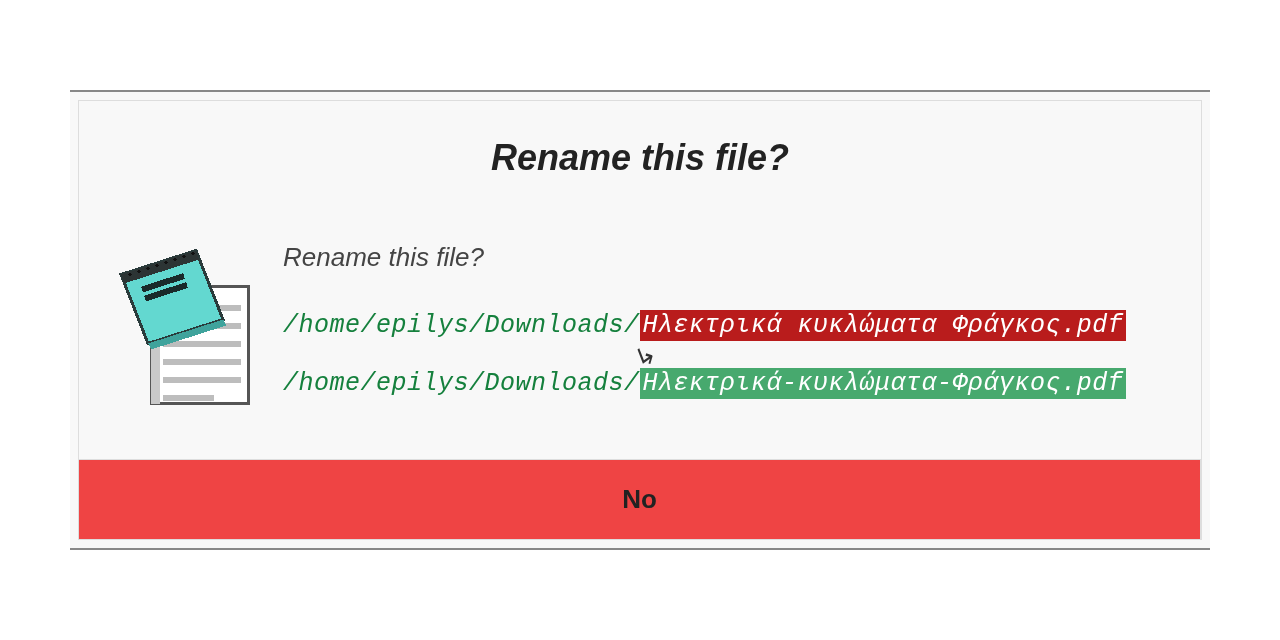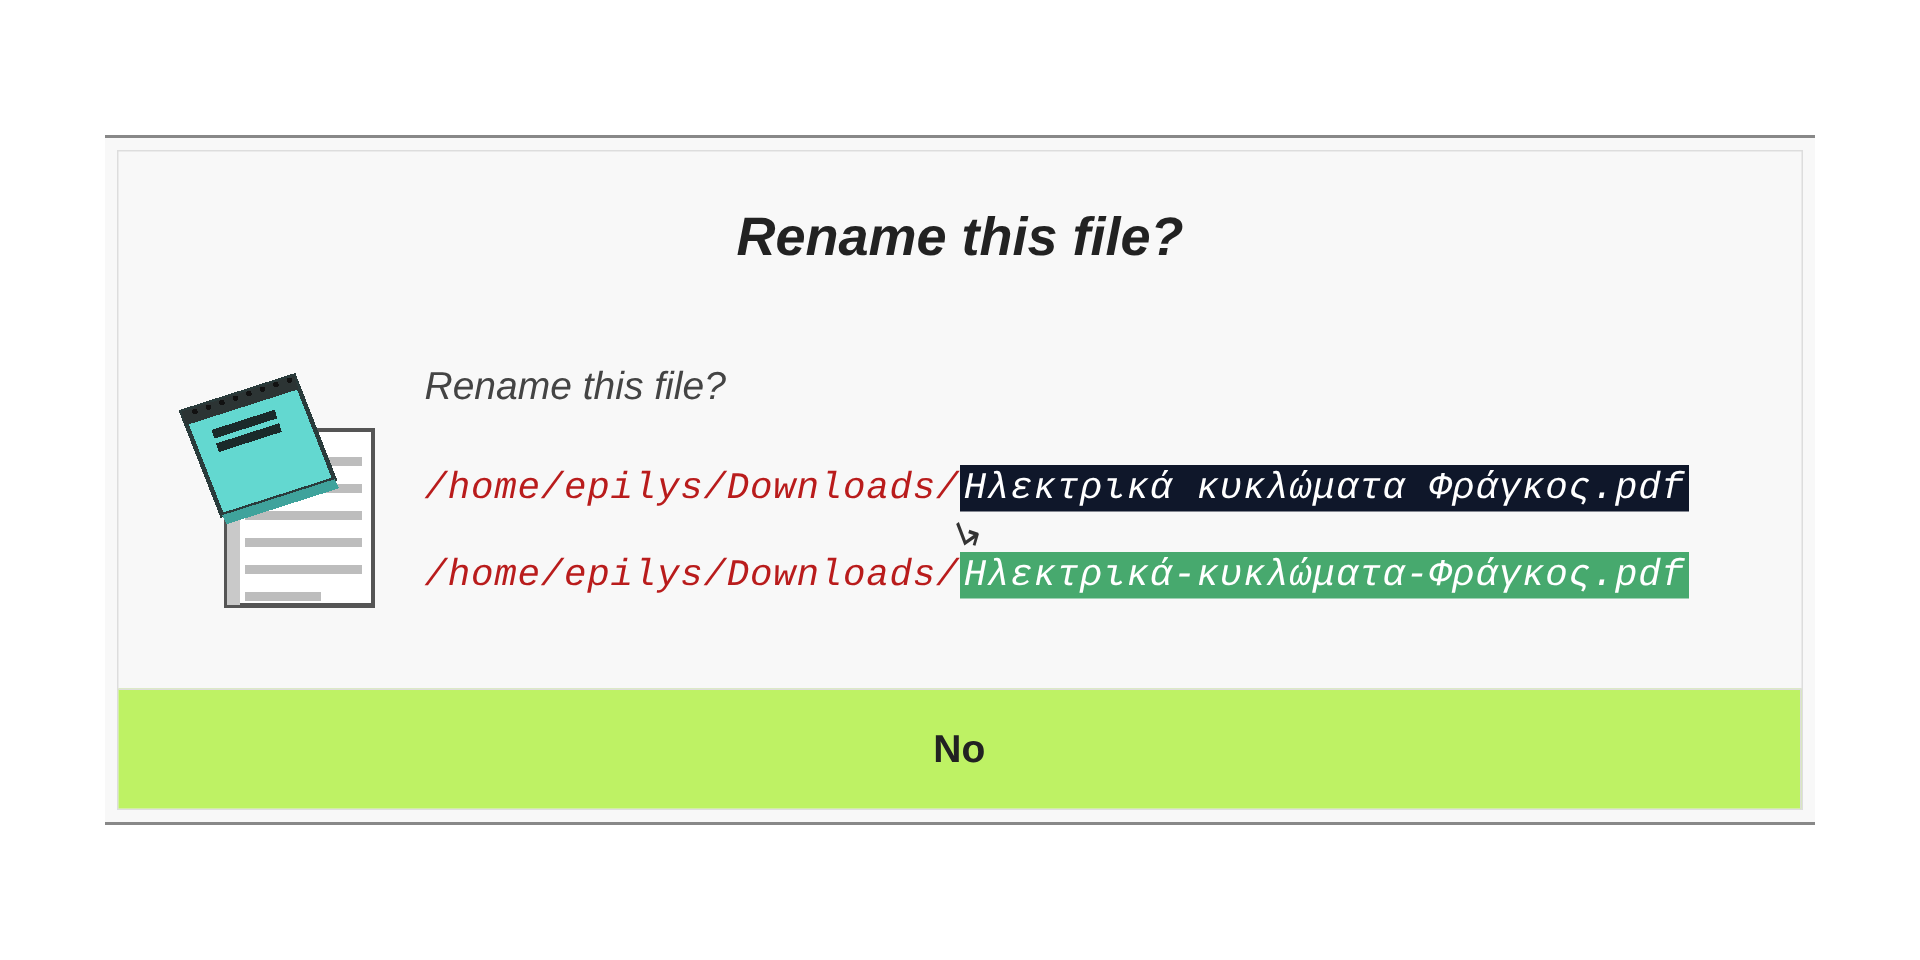--- a/index.html
+++ b/index.html
@@ -61,22 +61,22 @@
       font-size: 26px;
       margin-bottom: 30px;
       display: block;
     }
     .path-line { margin-bottom: 6px; position: relative; }
     .path-line .prefix, .path-line .diff {
       font-family: "SFMono-Regular", Consolas, "Liberation Mono", Menlo, monospace;
       font-size: 25px;
       letter-spacing: 0.5px;
     }
-    .prefix { color: #b91c1c; }
-    .diff.old { background: #0f172a; color: #fff; padding: 1px 3px; text-align: center; }
+    .prefix { color: #15803d; }
+    .diff.old { background: #b91c1c; color: #fff; padding: 1px 3px; text-align: center; }
     .diff.new { background: #47a96e; color: #fff; padding: 1px 3px; }
     .arrow {
       position: absolute;
       left: 350px;
       top: 34px;
       font-size: 26px;
       color: #333;
       transform: rotate(-35deg);
       pointer-events: none;
     }
@@ -85,21 +85,21 @@
     }
     .buttons .btn {
       flex: 1;
       text-align: center;
       padding: 24px 0;
       font-size: 26px;
       font-weight: 600;
       color: #222;
       border-top: 1px solid #ddd;
       cursor: pointer;
-      background: #bef264;
+      background: #ef4444;
     }
     .buttons .btn:first-child { border-right: 1px solid #ddd; }
     .second-path { margin-top: 20px; }
   </style>
 </head>
 <body>
 
 <div class="dialog-outer">
   <div class="dialog-inner">
     <div class="content">

